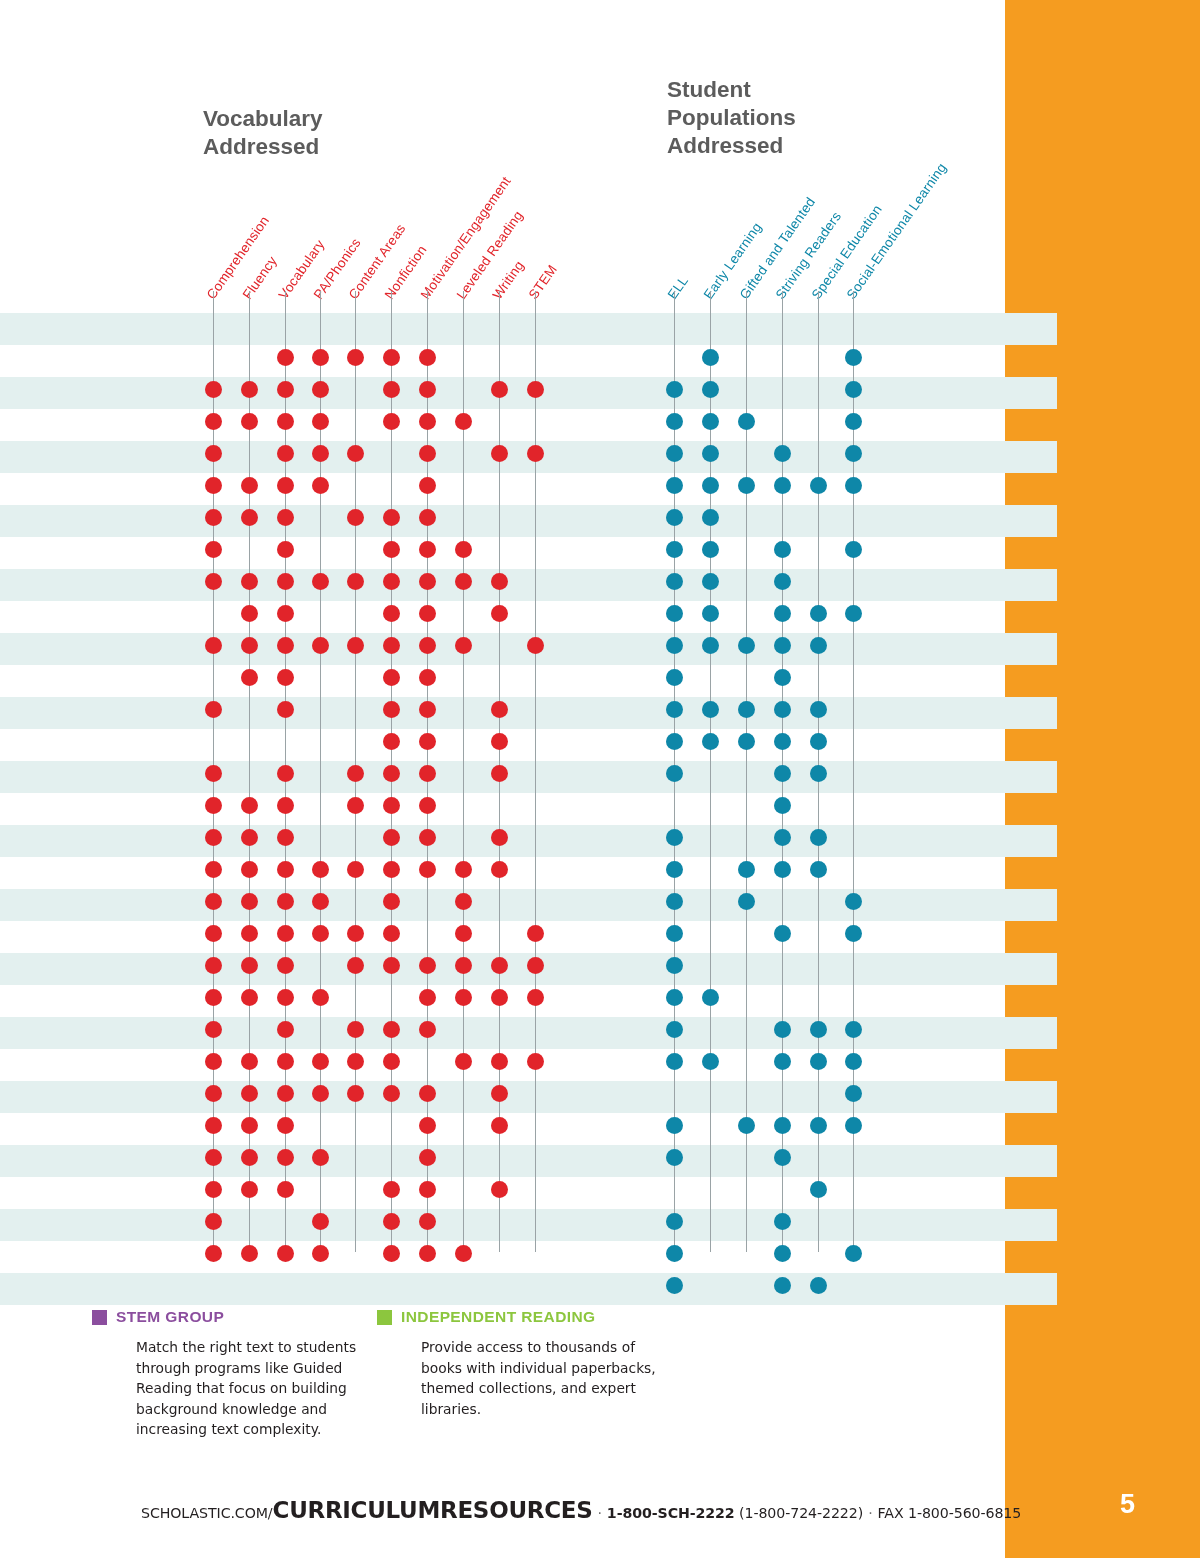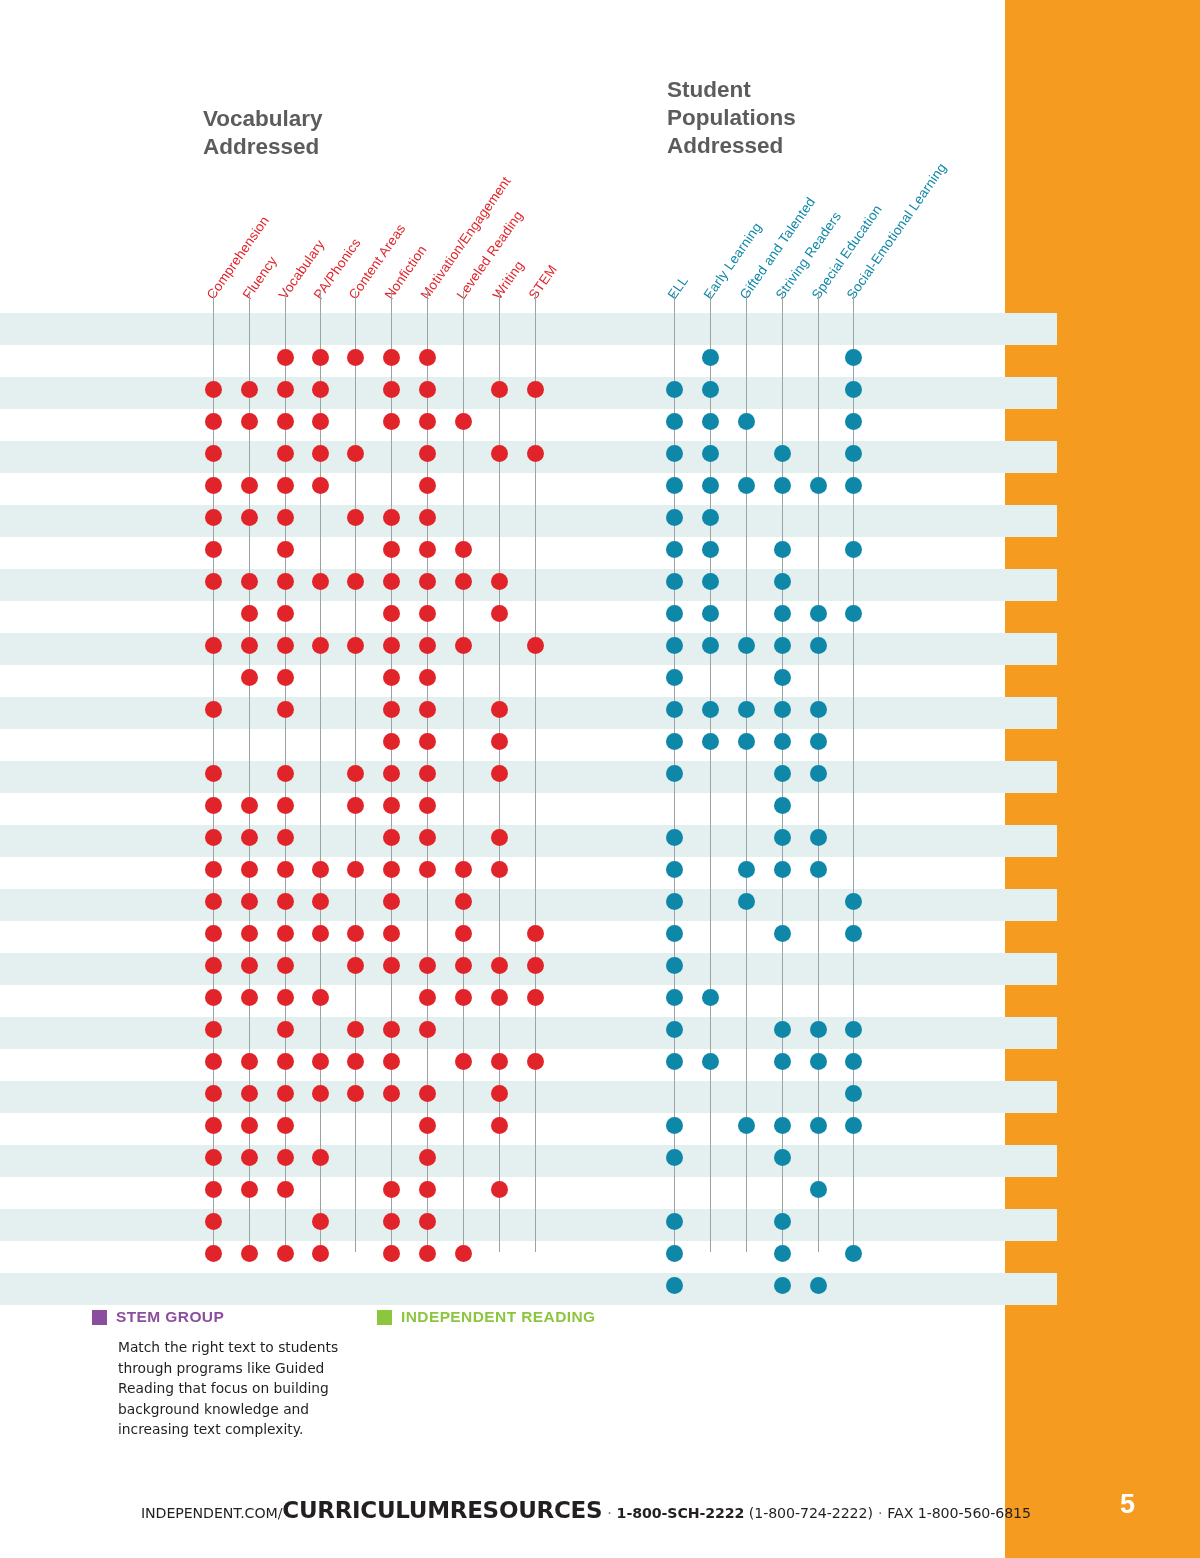--- a/index.html
+++ b/index.html
@@ -65,21 +65,21 @@
   .legend-col{position:absolute;width:270px;}
   #legend-small-group{left:92px;top:1308px;}
   #legend-independent{left:377px;top:1308px;}
   .legend-head{display:flex;align-items:center;gap:9px;margin-bottom:11px;}
   .legend-swatch{width:15px;height:15px;display:block;}
   .legend-title{
     font-size:15.5px;font-weight:bold;letter-spacing:.4px;
   }
   .legend-body{
     font-size:13.8px;line-height:20.5px;color:#231F20;
-    margin-left:26px;width:250px;
+    margin-left:44px;width:250px;
     font-family:"DejaVu Sans", sans-serif;
   }
 
   
   #footer{
     position:absolute;left:141px;top:1497px;
     font-size:14.2px;color:#231F20;white-space:nowrap;
     font-family:"DejaVu Sans", sans-serif;letter-spacing:-.1px;
   }
   #footer .b{font-weight:bold;margin-top:44px;}
@@ -445,18 +445,19 @@
     <span class="legend-title" style="color: rgb(139, 78, 158);">STEM GROUP</span>
   </div>
   <div class="legend-body">Match the right text to students through programs like Guided Reading that focus on building background knowledge and increasing text complexity.</div>
 </div>
 
 <div class="legend-col" id="legend-independent">
   <div class="legend-head">
     <span class="legend-swatch" style="background: rgb(140, 198, 62);"></span>
     <span class="legend-title" style="color: rgb(140, 198, 62);">INDEPENDENT READING</span>
   </div>
+  <div class="legend-body">Provide access to thousands of books with individual paperbacks, themed collections, and expert libraries.</div>
 </div>
 
 <div id="footer">
-  <span>INDEPENDENT.COM/</span><span class="big">CURRICULUMRESOURCES</span><span class="sep">·</span><span class="b">1-800-SCH-2222</span>
+  <span>SCHOLASTIC.COM/</span><span class="big">CURRICULUMRESOURCES</span><span class="sep">·</span><span class="b">1-800-SCH-2222</span>
   <span>(1-800-724-2222)</span><span class="sep">·</span><span>FAX 1-800-560-6815</span>
 </div>
 
 </body></html>

